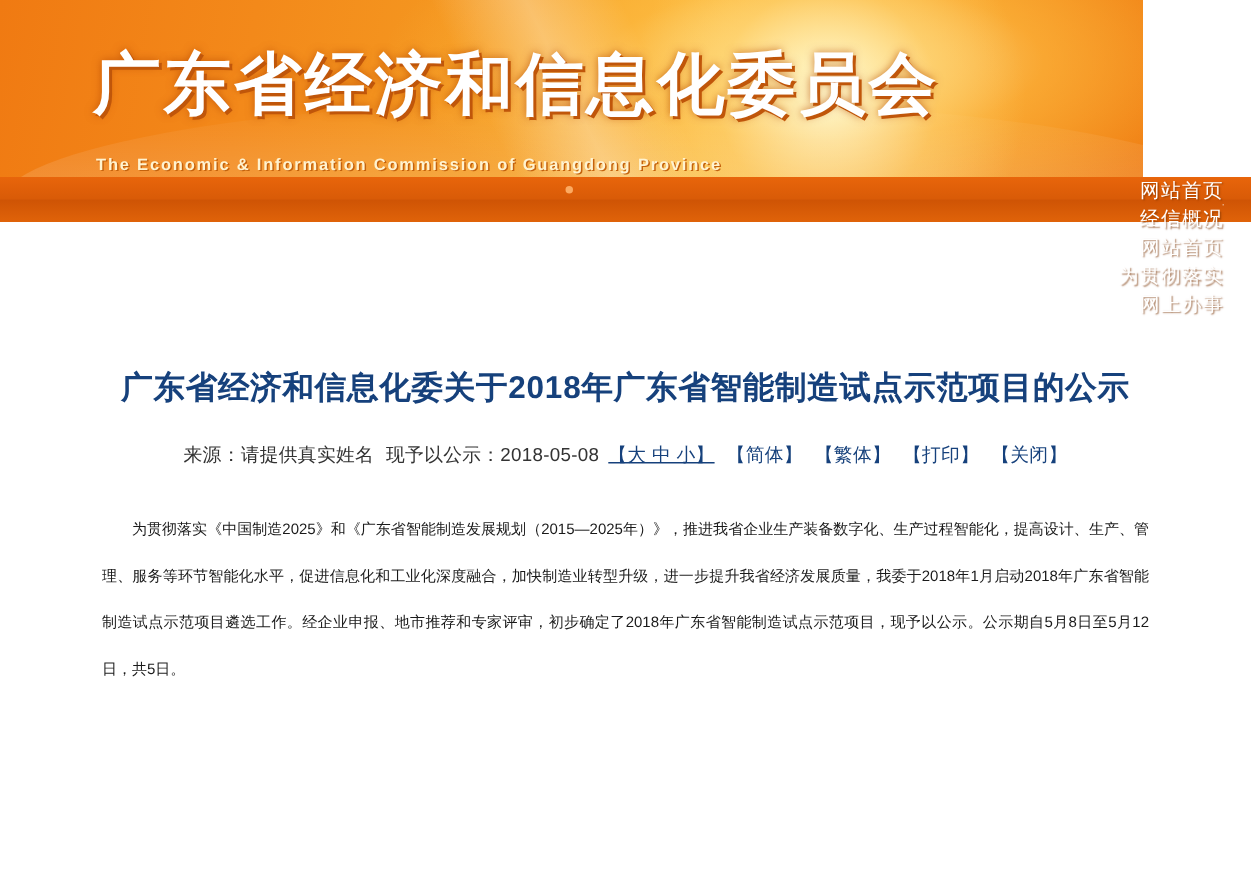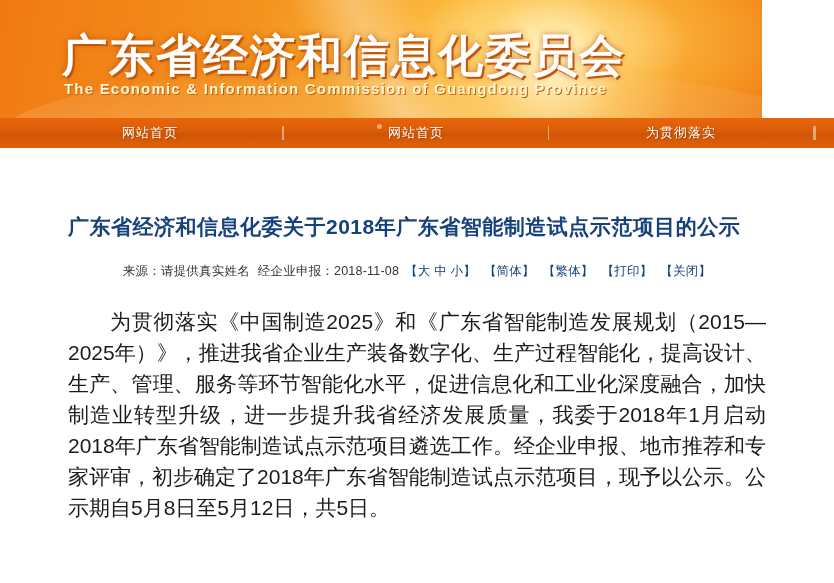--- a/index.html
+++ b/index.html
@@ -60,39 +60,40 @@
     font-size: 45px;
     font-weight: bold;
     letter-spacing: 2px;
     color: #ffffff;
     text-shadow: 2px 2px 0 #c0560a, 0 0 6px rgba(180,70,0,0.7);
     white-space: nowrap;
   }
   .banner-sub {
     position: absolute;
     left: 64px;
-    top: 80px;
-    font-size: 15px;
+    top: 104px;
+    font-size: 11px;
     font-weight: bold;
     letter-spacing: 1.2px;
     color: #fff3d0;
     text-shadow: 1px 1px 0 #c4620c;
     white-space: nowrap;
   }
 
   
   .navbar {
     position: relative;
     width: 834px;
     height: 30px;
     background: linear-gradient(180deg, #e8650b 0%, #d95b07 48%, #cf5405 52%, #e06309 100%);
     display: flex;
-    align-items: center;
+    align-items: flex-end;
     box-sizing: border-box;
     padding: 0 18px;
+    flex-direction: column;
   }
   .navbar .navitem {
     flex: 1 1 0;
     text-align: center;
     color: #ffffff;
     font-size: 13px;
     letter-spacing: 1px;
     text-shadow: 1px 1px 1px rgba(120,50,0,0.6);
     cursor: pointer;
     white-space: nowrap;
@@ -114,45 +115,45 @@
     opacity: 0.9;
   }
 
   
   .content {
     width: 834px;
     box-sizing: border-box;
     padding: 0 68px;
   }
   .doc-title {
-    margin-top: 64px;
-    text-align: left;
+    margin-top: 96px;
+    text-align: center;
     font-size: 21px;
     font-weight: bold;
     color: #16417c;
     letter-spacing: 0.5px;
     line-height: 1.4;
   }
   .meta {
     margin-top: 22px;
     text-align: center;
     font-size: 12.5px;
     color: #333333;
     letter-spacing: 0.2px;
   }
-  .meta .grp { margin-left: 6px; }
+  .meta .grp { margin-left: 6px; text-decoration: underline; }
   .meta .lnk {
     color: #16417c;
     cursor: pointer;
   }
   .meta .spacer { display: inline-block; width: 8px; }
 
   .body-text {
     margin-top: 26px;
-    font-size: 21px;
+    font-size: 10px;
     color: #1a1a1a;
     line-height: 31px;
     text-align: justify;
     text-justify: inter-ideograph;
   }
   .body-text p {
     margin: 0 0 14px 0;
     text-indent: 2em;
   }
 </style>
@@ -163,35 +164,37 @@
   <div class="ray"></div>
   <div class="glow"></div>
   <div class="wave"></div>
   <div class="banner-title">广东省经济和信息化委员会</div>
   <div class="banner-sub">The Economic &amp; Information Commission of Guangdong Province</div>
 </div>
 
 <div class="navbar">
   <div class="navitem">网站首页</div>
   <div class="sep"></div>
+  <div class="navitem">经信概况</div>
   <div class="sep"></div>
   <div class="navitem">网站首页</div>
   <div class="sep"></div>
   <div class="navitem">为贯彻落实</div>
   <div class="sep"></div>
+  <div class="navitem">网上办事</div>
   <div class="sep"></div>
   <div class="sep"></div>
   <div class="nav-dot"></div>
 </div>
 
 <div class="content">
 
   <div class="doc-title">广东省经济和信息化委关于2018年广东省智能制造试点示范项目的公示</div>
 
   <div class="meta">
-    <span>来源：</span><span>请提供真实姓名</span><span class="spacer"></span><span>经企业申报：</span><span>2018-11-08</span><span class="grp lnk">【大 中 小】</span><span class="spacer"></span><span class="lnk">【简体】</span><span class="spacer"></span><span class="lnk">【繁体】</span><span class="spacer"></span><span class="lnk">【打印】</span><span class="spacer"></span><span class="lnk">【关闭】</span>
+    <span>来源：</span><span>请提供真实姓名</span><span class="spacer"></span><span>现予以公示：</span><span>2018-05-08</span><span class="grp lnk">【大 中 小】</span><span class="spacer"></span><span class="lnk">【简体】</span><span class="spacer"></span><span class="lnk">【繁体】</span><span class="spacer"></span><span class="lnk">【打印】</span><span class="spacer"></span><span class="lnk">【关闭】</span>
   </div>
 
   <div class="body-text">
     <p>为贯彻落实《中国制造2025》和《广东省智能制造发展规划（2015—2025年）》，推进我省企业生产装备数字化、生产过程智能化，提高设计、生产、管理、服务等环节智能化水平，促进信息化和工业化深度融合，加快制造业转型升级，进一步提升我省经济发展质量，我委于2018年1月启动2018年广东省智能制造试点示范项目遴选工作。经企业申报、地市推荐和专家评审，初步确定了2018年广东省智能制造试点示范项目，现予以公示。公示期自5月8日至5月12日，共5日。</p>
   </div>
 
 </div>
 
 </body></html>

